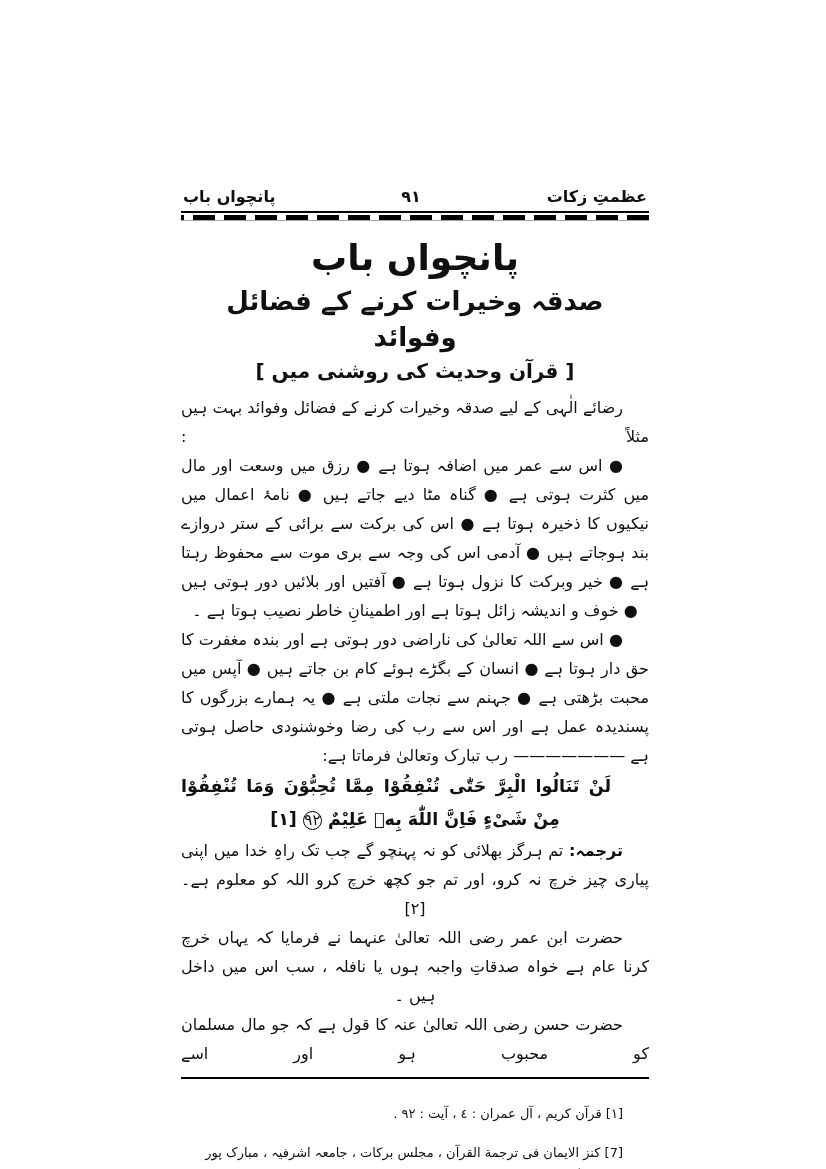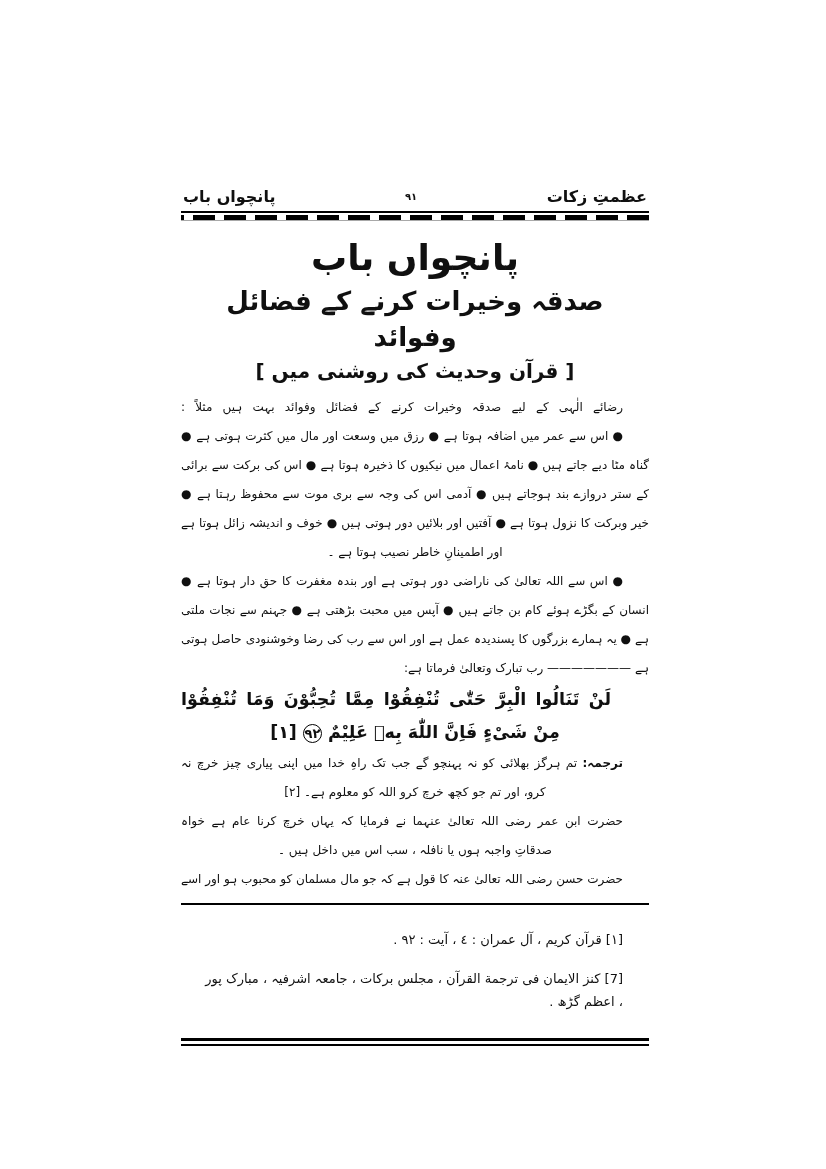--- a/index.html
+++ b/index.html
@@ -20,21 +20,21 @@
   
   .running-header {
     display:flex;
     justify-content:space-between;
     align-items:flex-end;
     font-weight:bold;
     font-size:16px;
     line-height:22px;
     padding:0 2px;
   }
-  .running-header .pgnum { font-size:10px; font-weight:bold; }
+  .running-header .pgnum { font-size:16px; font-weight:bold; }
   
   .header-rule { margin-top:3px; border-top:2px solid #000; padding-top:2px; }
   .header-rule .dashes {
     height:5px;
     background:repeating-linear-gradient(to left, #000 0 22px, #ffffff 22px 31px);
     border-bottom:1px solid #a8a8a8;
   }
   
   .chapter-title {
     margin:14px 0 2px 0;
@@ -51,43 +51,43 @@
     line-height:36px;
   }
   .section-subtitle {
     margin:0 0 8px 0;
     text-align:center;
     font-size:20px;
     font-weight:bold;
     line-height:28px;
   }
   
-  .body-text p { margin:0; font-size:12px; line-height:29px; text-align:justify; }
+  .body-text p { margin:0; font-size:16px; line-height:29px; text-align:justify; }
   .indent { text-indent:26px; }
   .center-last { text-align-last:center; }
   .full-last { text-align-last:justify; }
   .verse {
     font-weight:bold;
     font-size:17.5px !important;
     line-height:33px !important;
     text-indent:38px;
     text-align:justify;
     text-align-last:center;
   }
   .ayah-circle {
     display:inline-block;
     min-width:17px; height:17px;
     border:1.4px solid #000;
     border-radius:50%;
-    font-size:13px;
+    font-size:15px;
     line-height:17px;
     text-align:center;
     text-indent:0;
     vertical-align:middle;
-    font-weight:bold;
+    font-weight:normal;
   }
   .bold-label { font-weight:bold; }
   
   .footnote-sep { border-top:2px solid #000; margin-top:9px; }
   .footnotes { padding:7px 10px 2px 0; }
   .footnotes p { margin:16px; font-size:13px; line-height:23px; text-align:right; }
   .bottom-rule {
     margin-top:7px;
     border-top:3px solid #000;
     border-bottom:2px solid #000;

